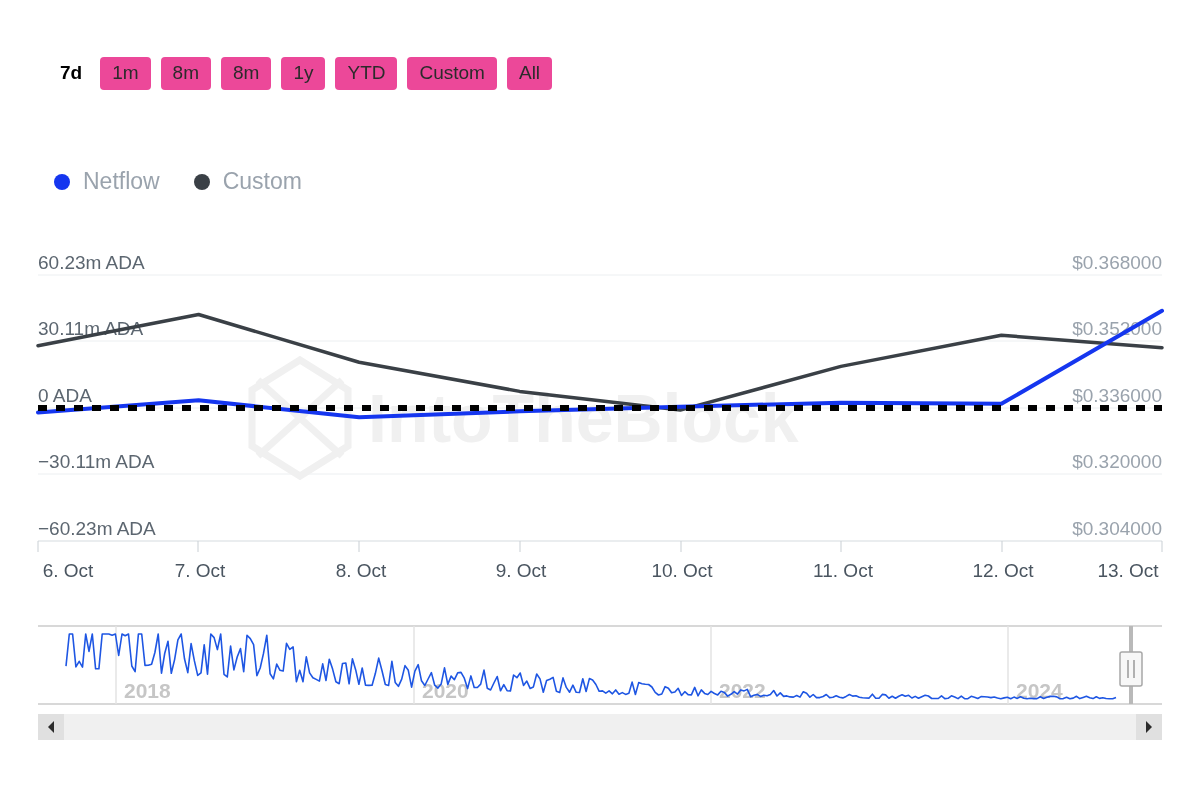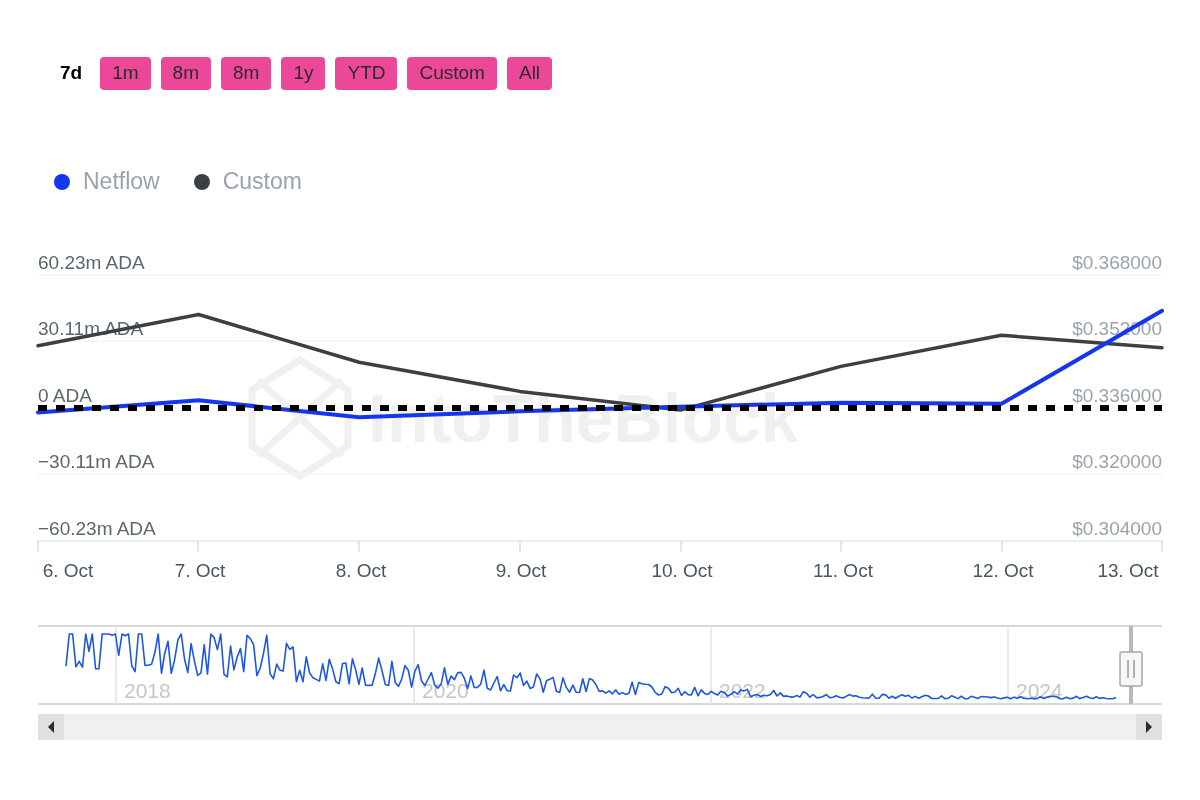--- a/index.html
+++ b/index.html
@@ -104,20 +104,21 @@
     fill: #f0f0f0;
   }
 
   
   #navigator {
     position: absolute;
     left: 38px;
     top: 616px;
     width: 1124px;
     height: 92px;
+    font-weight: bold;
   }
   .nav-year {
     font-family: "Liberation Sans", sans-serif;
     font-size: 21px;
     fill: #c6c6c6;
   }
 
   
   #chart-scrollbar {
     position: absolute;

